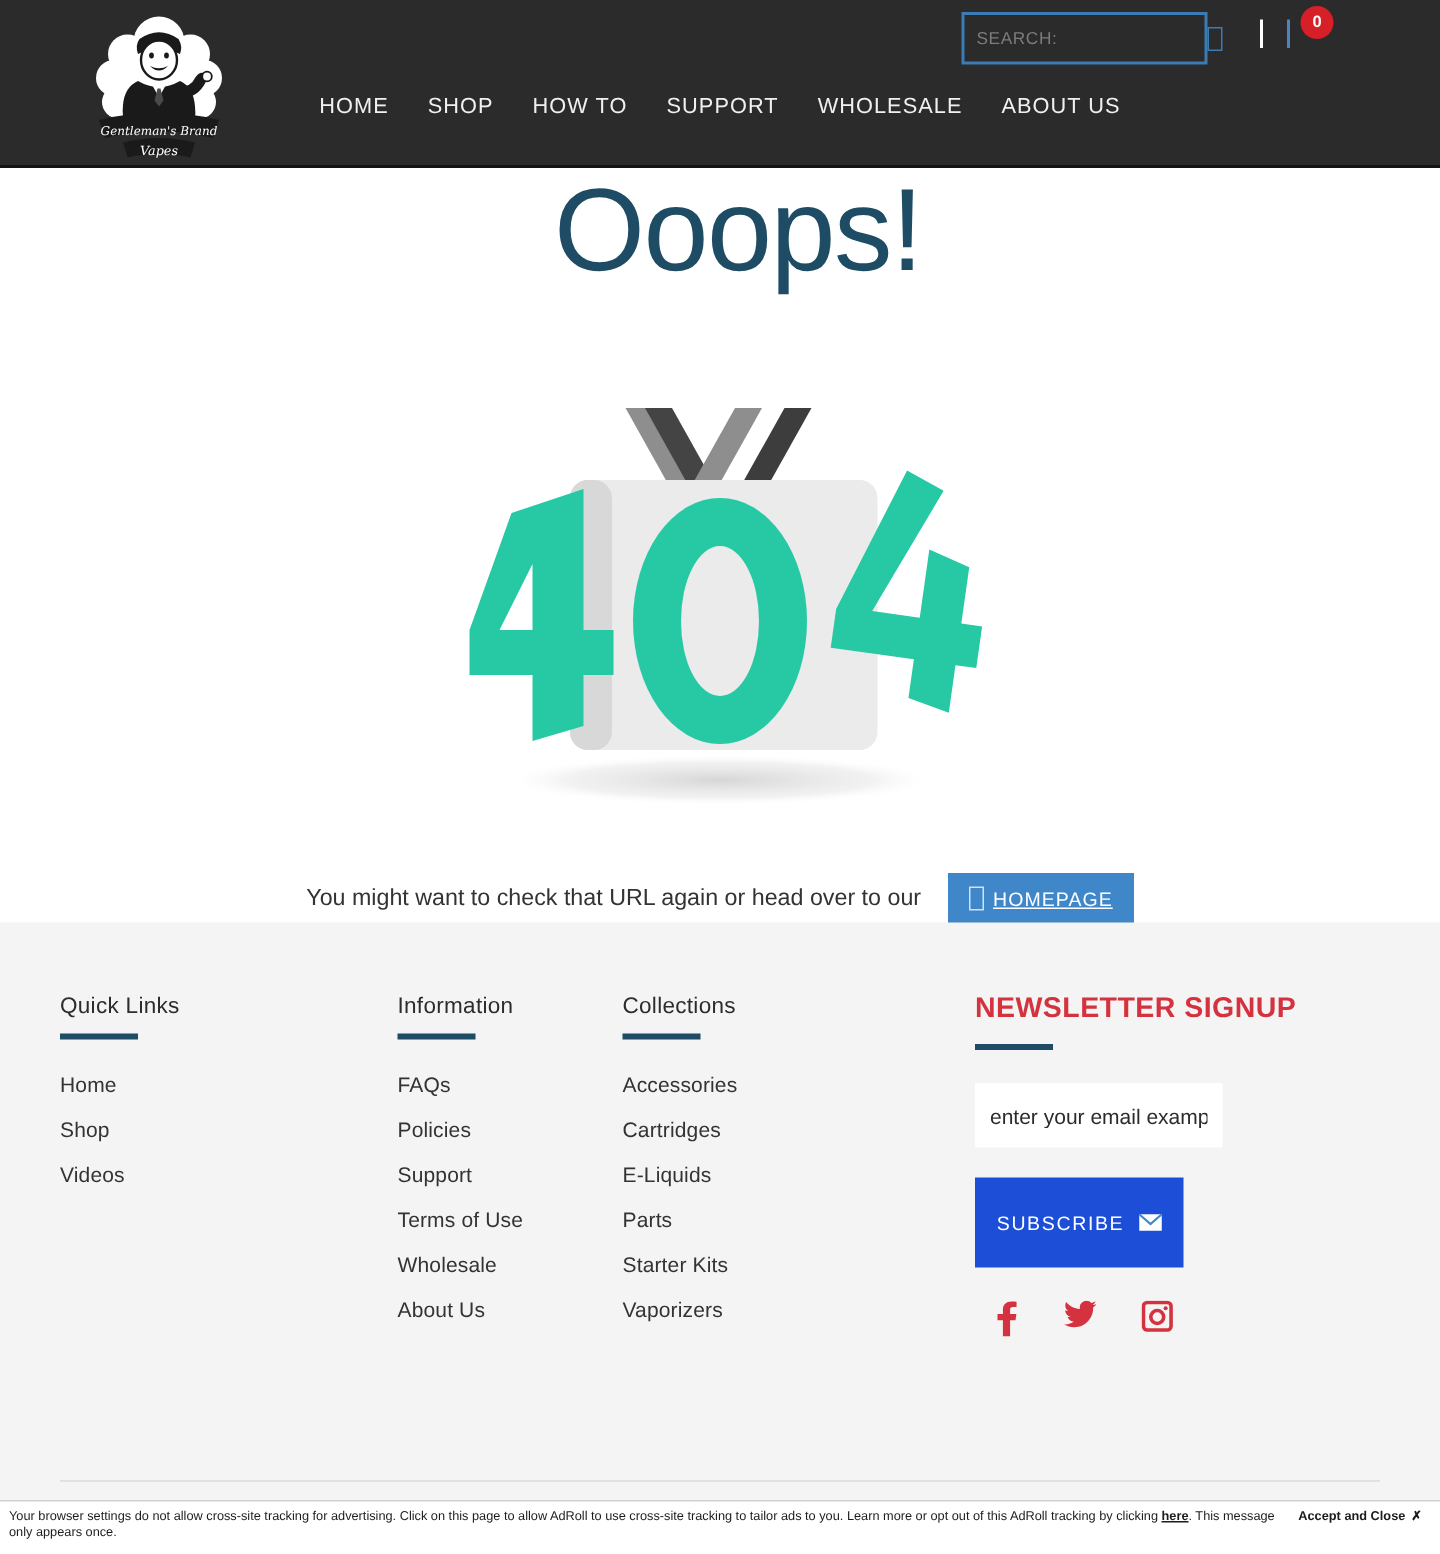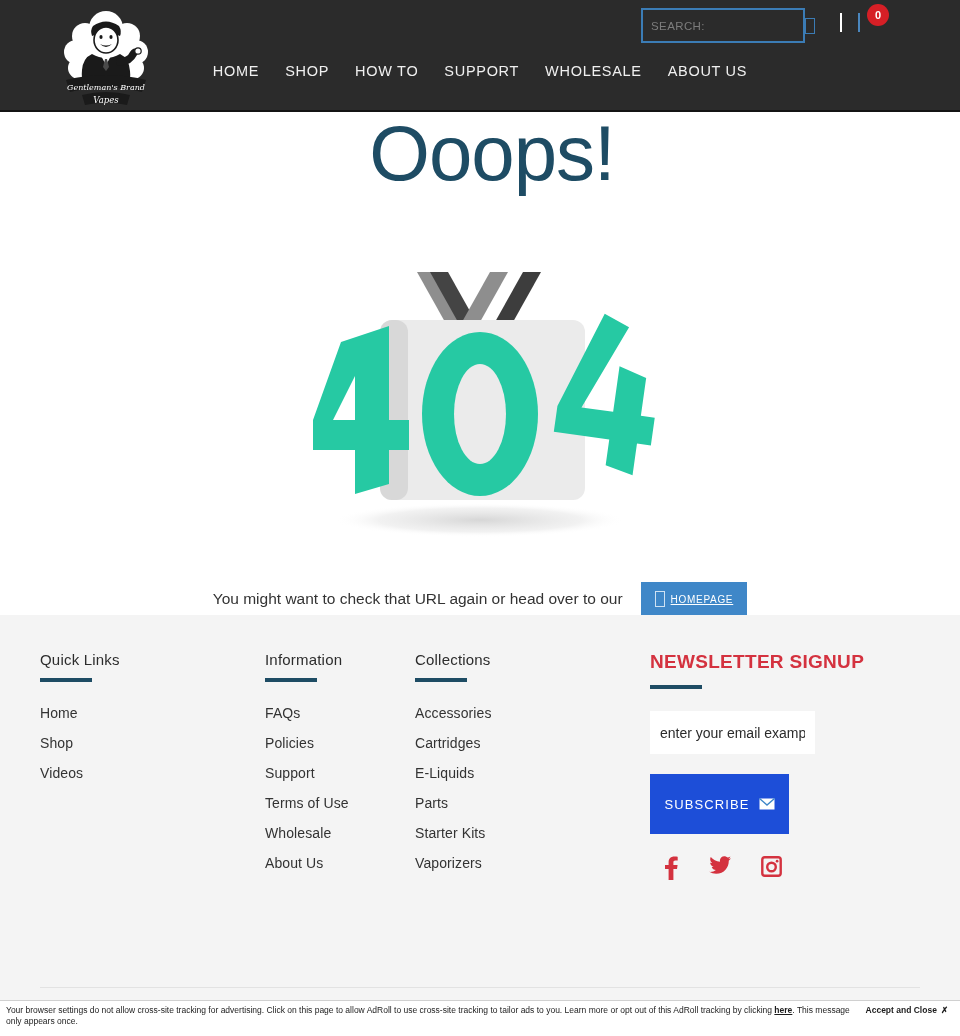--- a/index.html
+++ b/index.html
@@ -136,40 +136,41 @@
     color: #333333;
   }
   .homepage-btn {
     display: inline-flex;
     align-items: center;
     gap: 6px;
     background: #3f87c8;
     color: #ffffff;
     border: none;
     padding: 9px 14px;
-    font-size: 10px;
+    font-size: 13px;
     letter-spacing: 0.7px;
     cursor: pointer;
     font-family: "Liberation Sans", sans-serif;
   }
   .homepage-btn .glyph-box { border-color: #cfe2f3; }
 
   
   .footer {
     position: relative;
     width: 960px;
     height: 421px;
     background: #f4f4f4;
     padding-top: 36px;
   }
   .footer-cols {
     position: relative;
     width: 960px;
     display: flex;
     padding-left: 40px;
+    margin-top: 11px;
   }
   .fcol { position: relative; }
   .fcol.quick { width: 225px; }
   .fcol.collections { width: 225px; }
   .fcol.information { width: 150px; }
   .fcol.newsletter { width: 290px; padding-left: 10px; }
 
   .fcol h3 {
     font-size: 15px;
     font-weight: 400;

